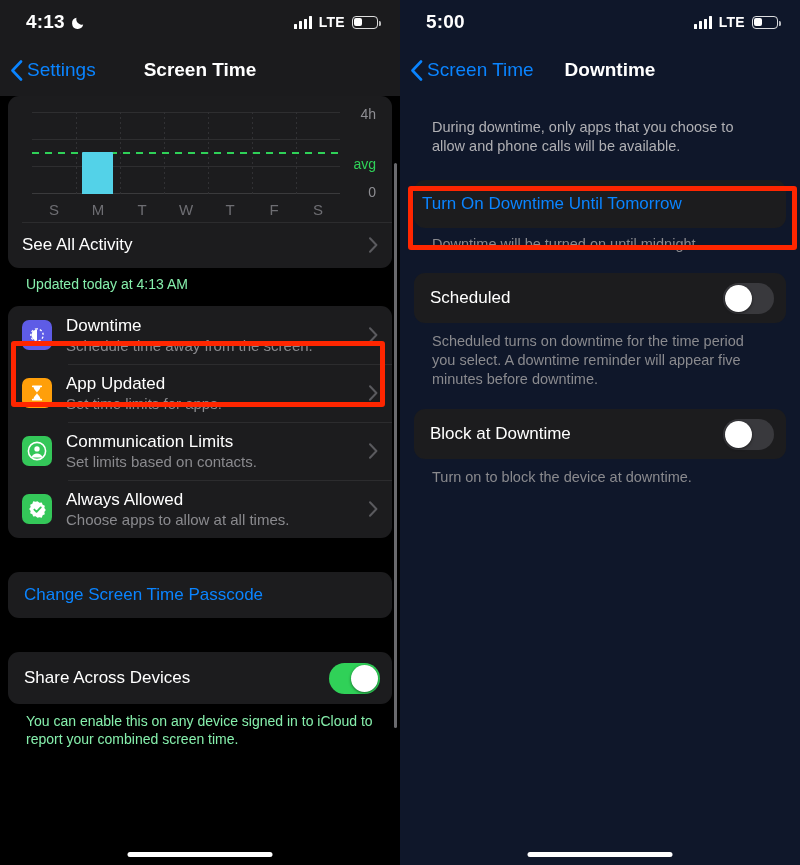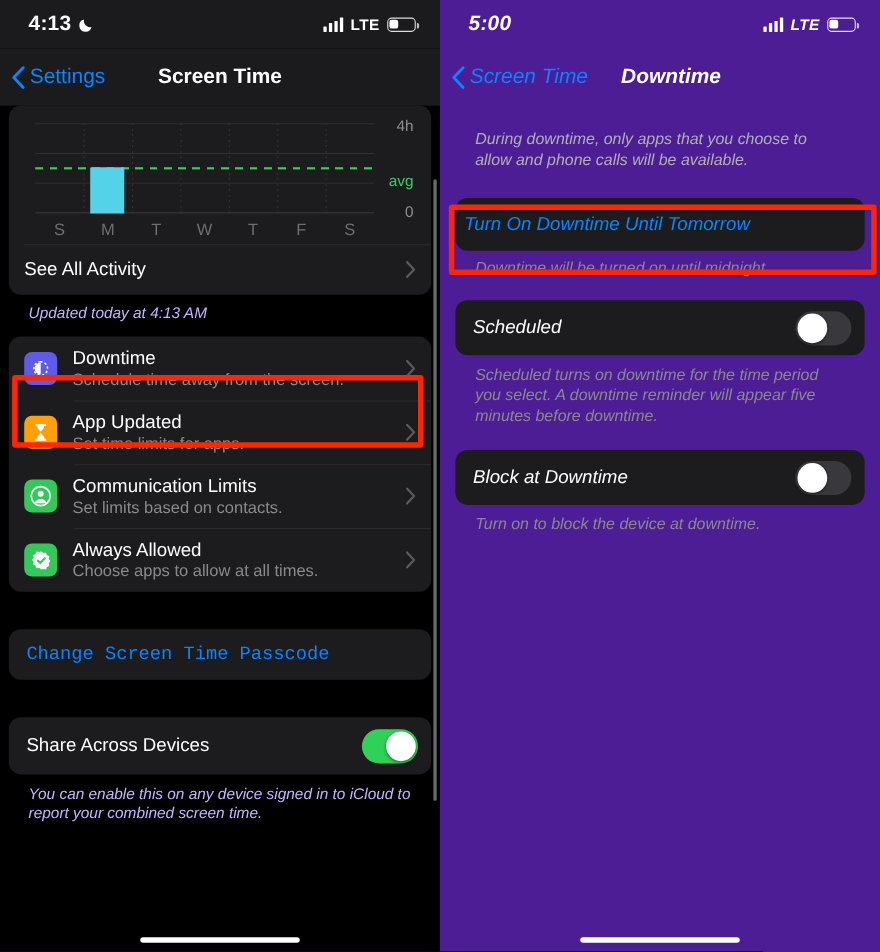--- a/index.html
+++ b/index.html
@@ -7,21 +7,21 @@
     width: 800px; height: 865px;
     background: #000;
     font-family: "Liberation Sans", sans-serif;
     overflow: hidden;
   }
   .screens { display: flex; width: 800px; height: 865px; }
 
   
   .panel { position: relative; height: 865px; overflow: hidden; }
   .panel-left  { width: 400px; background: #000; }
-  .panel-right { width: 400px; background: #4c1d95; font-style: italic; }
+  .panel-right { width: 400px; background: #0f172a; }
 
   
   .statusbar {
     height: 44px; display: flex; align-items: center;
     justify-content: space-between;
     padding: 0 22px 0 26px;
     color: #fff;
     gap: 12px;
   }
   .sb-left { display: flex; align-items: center; gap: 6px; }
@@ -118,23 +118,22 @@
   .irow { display: flex; align-items: center; padding: 9px 14px 9px 14px; position: relative; cursor: pointer; }
   .app-icon {
     width: 30px; height: 30px; border-radius: 7px; flex: none;
     display: flex; align-items: center; justify-content: center; margin-right: 14px;
   }
   .irow-text { flex: 1; min-width: 0; }
   .irow-title { color: #fff; font-size: 17px; line-height: 21px; }
   .irow-sub { color: #8a8a8e; font-size: 15px; line-height: 19px; margin-top: 1px; }
 
   .footnote {
-    color: #c4b5fd; font-size: 14px; line-height: 18px;
+    color: #86efac; font-size: 14px; line-height: 18px;
     padding: 7px 18px 0 18px;
-    font-style: italic;
   }
   .footnote-right { color: #8a8a8e; font-size: 14.5px; line-height: 19px; padding: 8px 18px 0 18px; }
 
   .bluerow {
     display: flex; align-items: center; min-height: 46px; padding: 0 16px;
     color: #0a84ff; font-size: 17px; cursor: pointer;
   }
 
   
   .toggle { width: 51px; height: 31px; border-radius: 16px; position: relative; flex: none; cursor: pointer; }
@@ -335,21 +334,21 @@
           </span>
           <span class="chev-right">
             <svg viewBox="0 0 9 16" width="9" height="16">
                 <path d="M1 1.2 7.4 8 1 14.8" stroke="#98989e" stroke-width="2" fill="none" stroke-linecap="round" stroke-linejoin="round"></path>
               </svg>
           </span>
         </div>
 
       </div>
 
-      <div class="card" style="margin-top:34px;font-family:Liberation Mono, monospace;">
+      <div class="card" style="margin-top:34px;">
         <div class="bluerow">
           <span>Change Screen Time Passcode</span>
         </div>
       </div>
 
       <div class="card" style="margin-top:34px;">
         <div class="rp-togglerow" style="background:transparent; min-height:52px;">
           <span class="lbl">Share Across Devices</span>
           <span class="toggle on">
               <span class="knob"></span>

